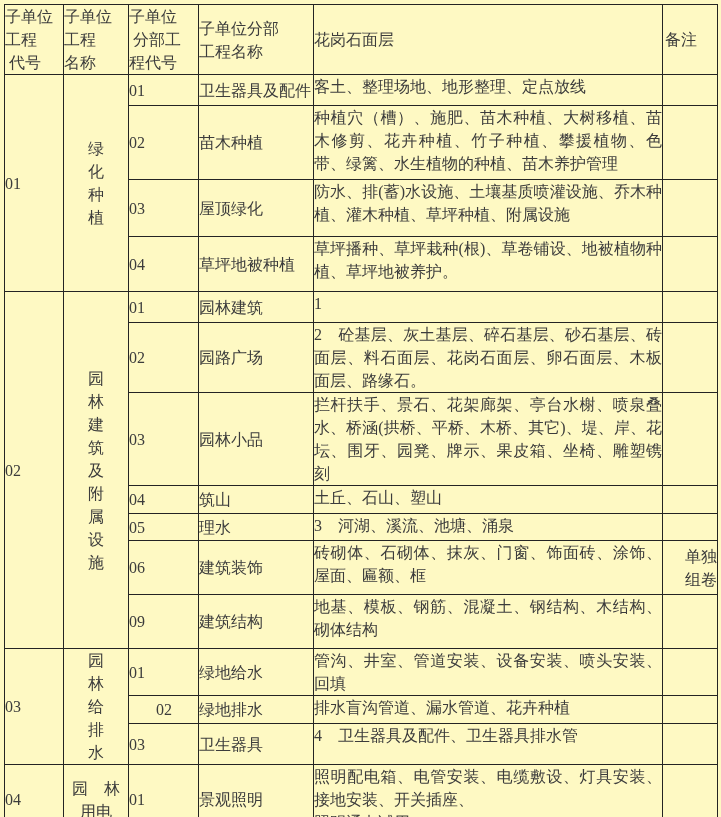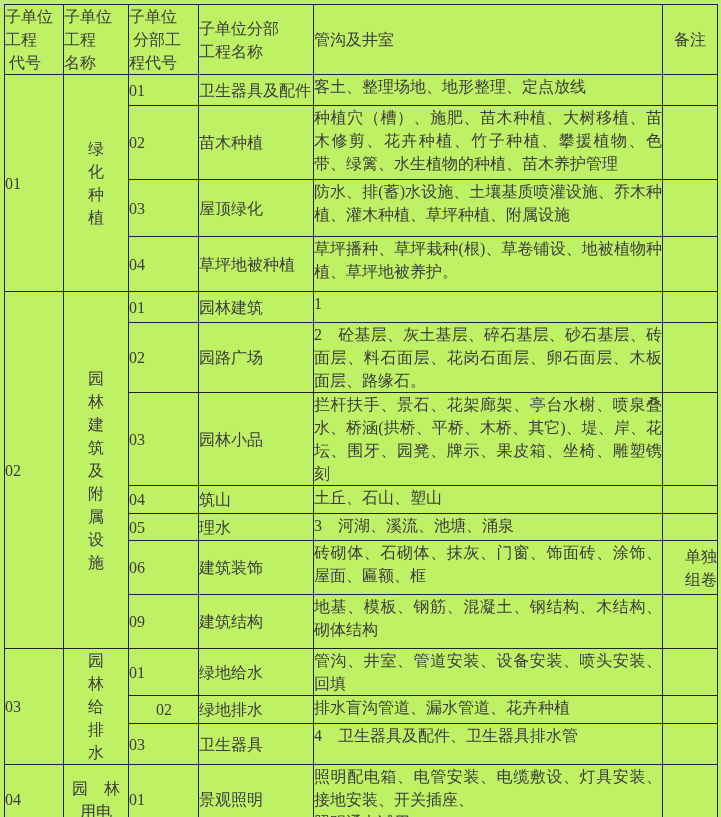--- a/index.html
+++ b/index.html
@@ -8,21 +8,21 @@
     background: #fdfdfd;
     width: 721px;
     height: 817px;
     font-family: "Liberation Serif", "DejaVu Serif", serif;
   }
   .page {
     position: absolute;
     left: 0; top: 0;
     width: 721px;
     height: 817px;
-    background: #bef264;
+    background: #fef9c3;
   }
   table.grid {
     position: absolute;
     left: 4px;
     top: 4px;
     width: 713px;
     border-collapse: collapse;
     table-layout: fixed;
   }
   table.grid td {
@@ -33,21 +33,21 @@
     overflow: hidden;
     padding: 0;
   }
   td.th {
     vertical-align: middle;
     text-align: left;
     padding: 2px 2px 2px 7px;
     white-space: pre-wrap;
   }
   td.th.center {
-    text-align: center;
+    text-align: left;
     padding: 2px;
     font-family: Liberation Serif, serif;
   }
   td.seccode {
     vertical-align: middle;
     padding-left: 10px;
   }
   td.vname {
     vertical-align: middle;
     text-align: center;
@@ -98,21 +98,21 @@
 工程
  代号</td>
       <td class="th">子单位
 工程
 名称</td>
       <td class="th">子单位
  分部工
 程代号</td>
       <td class="th">子单位分部
 工程名称</td>
-      <td class="th">管沟及井室</td>
+      <td class="th">花岗石面层</td>
       <td class="th center">备注</td>
     </tr>
 
     <tr style="height:31px">
       <td class="seccode" rowspan="4">01</td>
       <td class="vname" rowspan="4">绿
 化
 种
 植</td>
       <td class="code">01</td>

